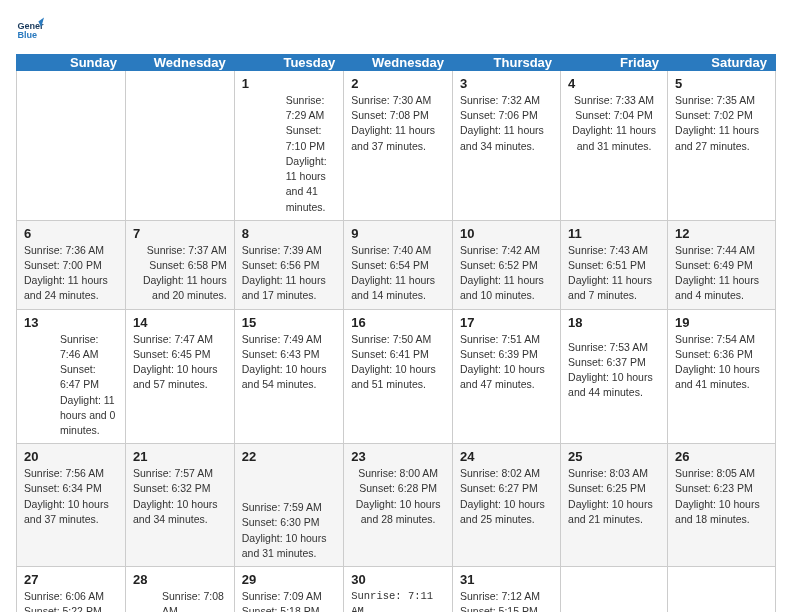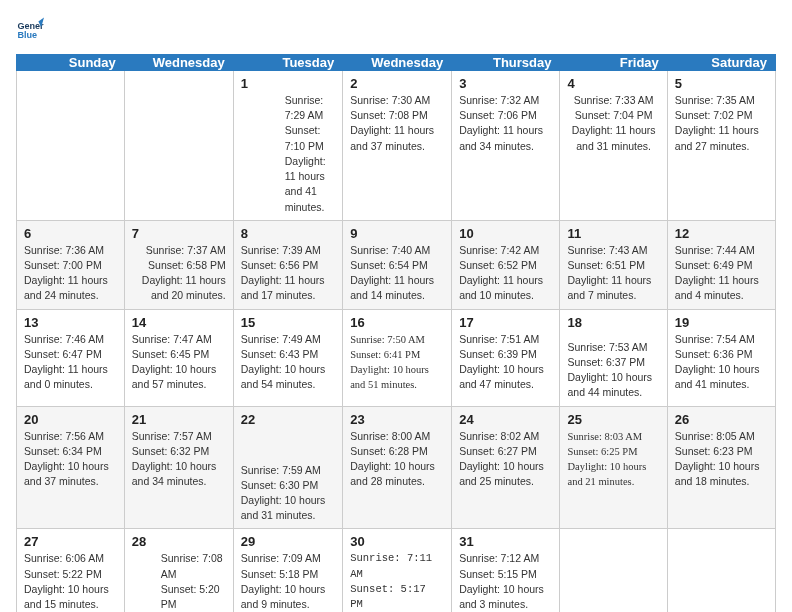--- a/index.html
+++ b/index.html
@@ -181,39 +181,39 @@
         <td>
           <div class="day-num">12</div>
           <div class="day-info" style="white-space: pre-line;">Sunrise: 7:44 AM
 Sunset: 6:49 PM
 Daylight: 11 hours and 4 minutes.</div>
         </td>
       </tr>
       <tr>
         <td>
           <div class="day-num">13</div>
-          <div class="day-info" style="white-space: pre-line;">Sunrise: 7:46 AM
+          <div class="day-info" style="white-space: pre-line; margin-left: 36px;">Sunrise: 7:46 AM
 Sunset: 6:47 PM
 Daylight: 11 hours and 0 minutes.</div>
         </td>
         <td>
           <div class="day-num">14</div>
           <div class="day-info" style="white-space: pre-line;">Sunrise: 7:47 AM
 Sunset: 6:45 PM
 Daylight: 10 hours and 57 minutes.</div>
         </td>
         <td>
           <div class="day-num">15</div>
           <div class="day-info" style="white-space: pre-line;">Sunrise: 7:49 AM
 Sunset: 6:43 PM
 Daylight: 10 hours and 54 minutes.</div>
         </td>
         <td>
           <div class="day-num">16</div>
-          <div class="day-info" style="white-space: pre-line; font-family: Liberation Serif, serif;">Sunrise: 7:50 AM
+          <div class="day-info" style="white-space: pre-line;">Sunrise: 7:50 AM
 Sunset: 6:41 PM
 Daylight: 10 hours and 51 minutes.</div>
         </td>
         <td>
           <div class="day-num">17</div>
           <div class="day-info" style="white-space: pre-line;">Sunrise: 7:51 AM
 Sunset: 6:39 PM
 Daylight: 10 hours and 47 minutes.</div>
         </td>
         <td>
@@ -243,33 +243,33 @@
 Daylight: 10 hours and 34 minutes.</div>
         </td>
         <td>
           <div class="day-num">22</div>
           <div class="day-info" style="white-space: pre-line; margin-top: 36px;">Sunrise: 7:59 AM
 Sunset: 6:30 PM
 Daylight: 10 hours and 31 minutes.</div>
         </td>
         <td>
           <div class="day-num">23</div>
-          <div class="day-info" style="white-space: pre-line;">Sunrise: 8:00 AM
+          <div class="day-info" style="white-space: pre-line; text-align: center;">Sunrise: 8:00 AM
 Sunset: 6:28 PM
 Daylight: 10 hours and 28 minutes.</div>
         </td>
         <td>
           <div class="day-num">24</div>
           <div class="day-info" style="white-space: pre-line;">Sunrise: 8:02 AM
 Sunset: 6:27 PM
 Daylight: 10 hours and 25 minutes.</div>
         </td>
         <td>
           <div class="day-num">25</div>
-          <div class="day-info" style="white-space: pre-line; font-family: Liberation Serif, serif;">Sunrise: 8:03 AM
+          <div class="day-info" style="white-space: pre-line;">Sunrise: 8:03 AM
 Sunset: 6:25 PM
 Daylight: 10 hours and 21 minutes.</div>
         </td>
         <td>
           <div class="day-num">26</div>
           <div class="day-info" style="white-space: pre-line;">Sunrise: 8:05 AM
 Sunset: 6:23 PM
 Daylight: 10 hours and 18 minutes.</div>
         </td>
       </tr>

